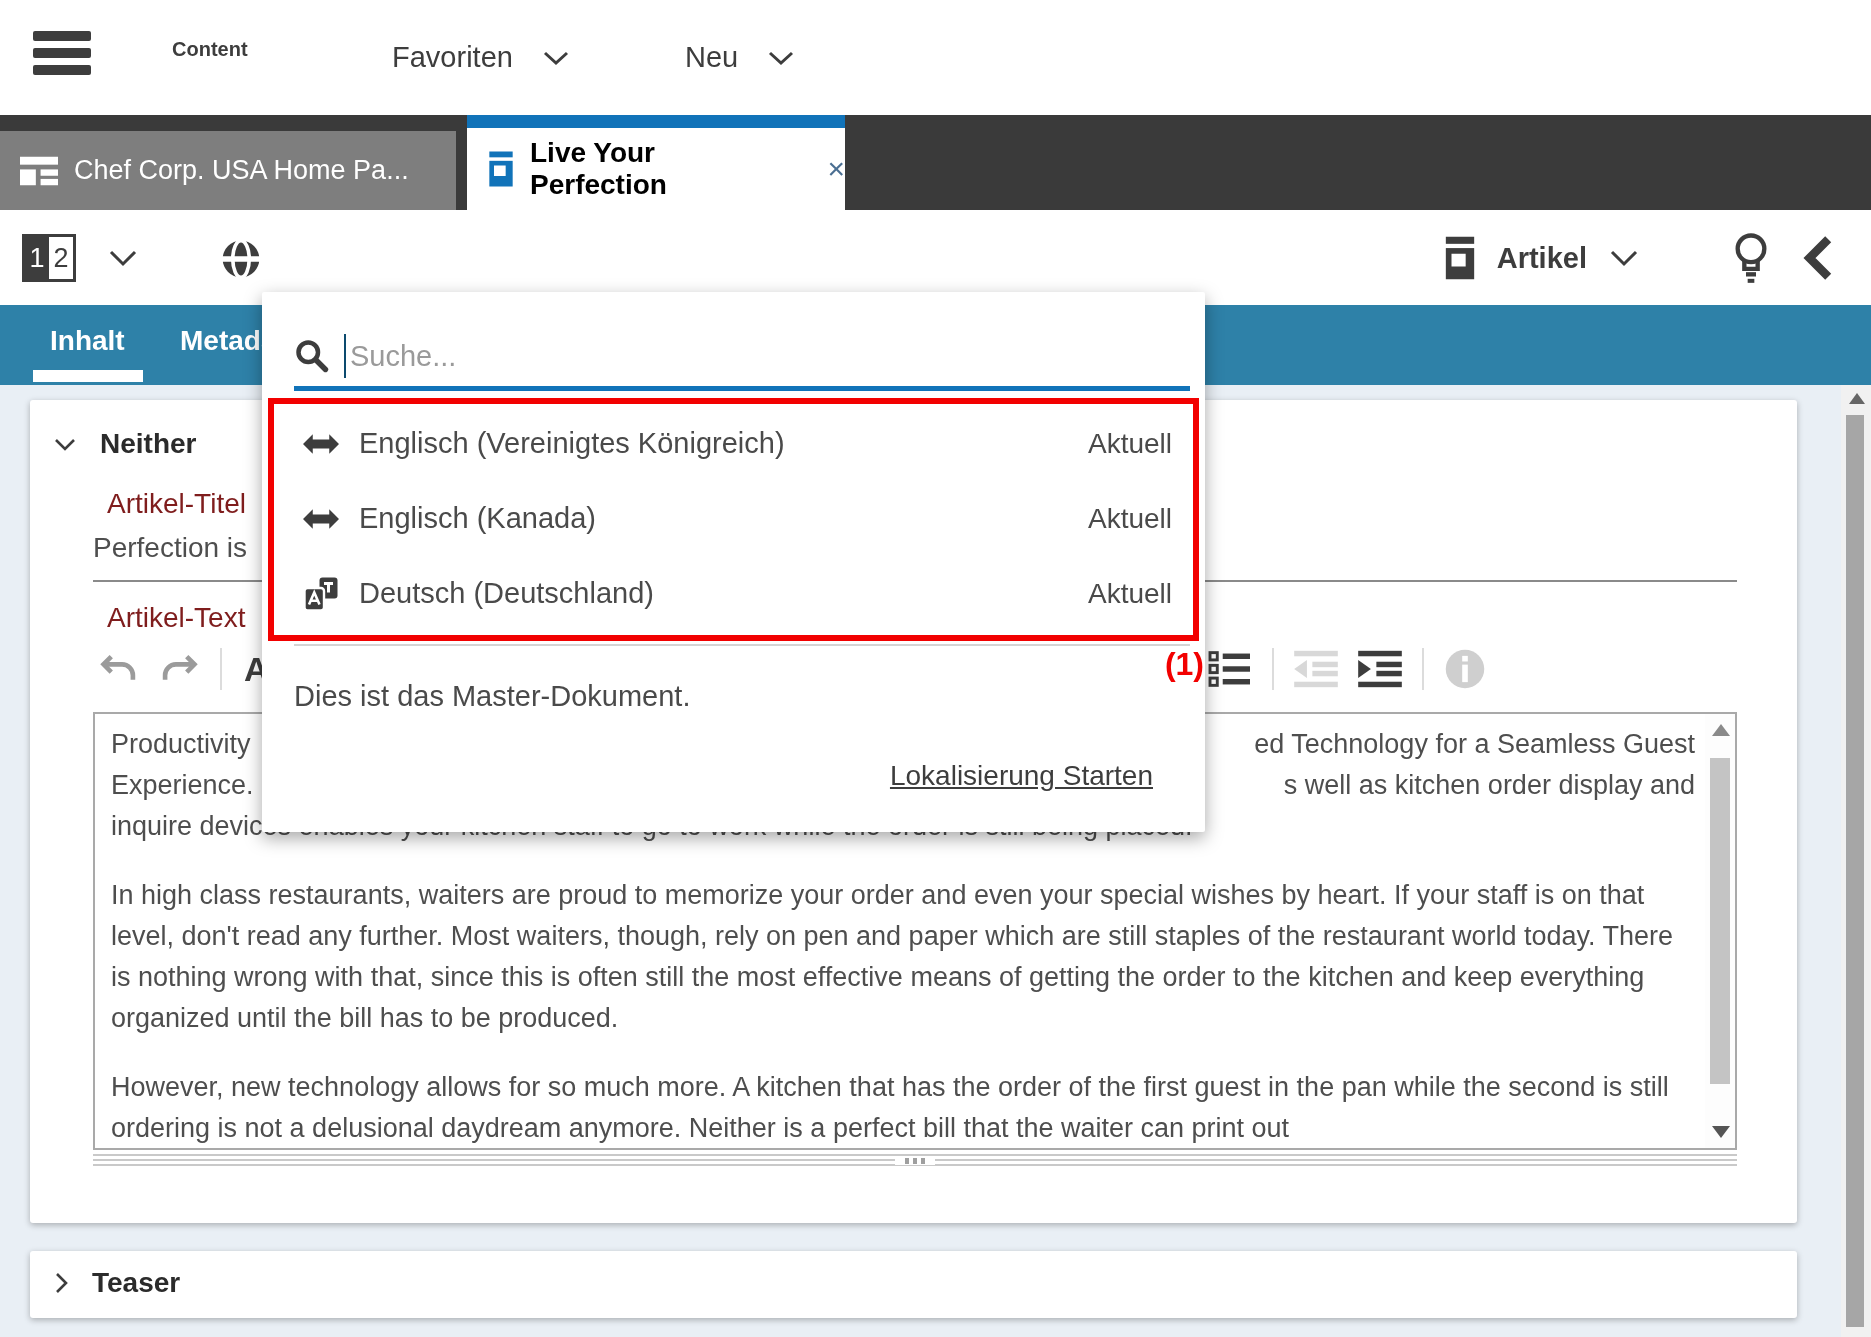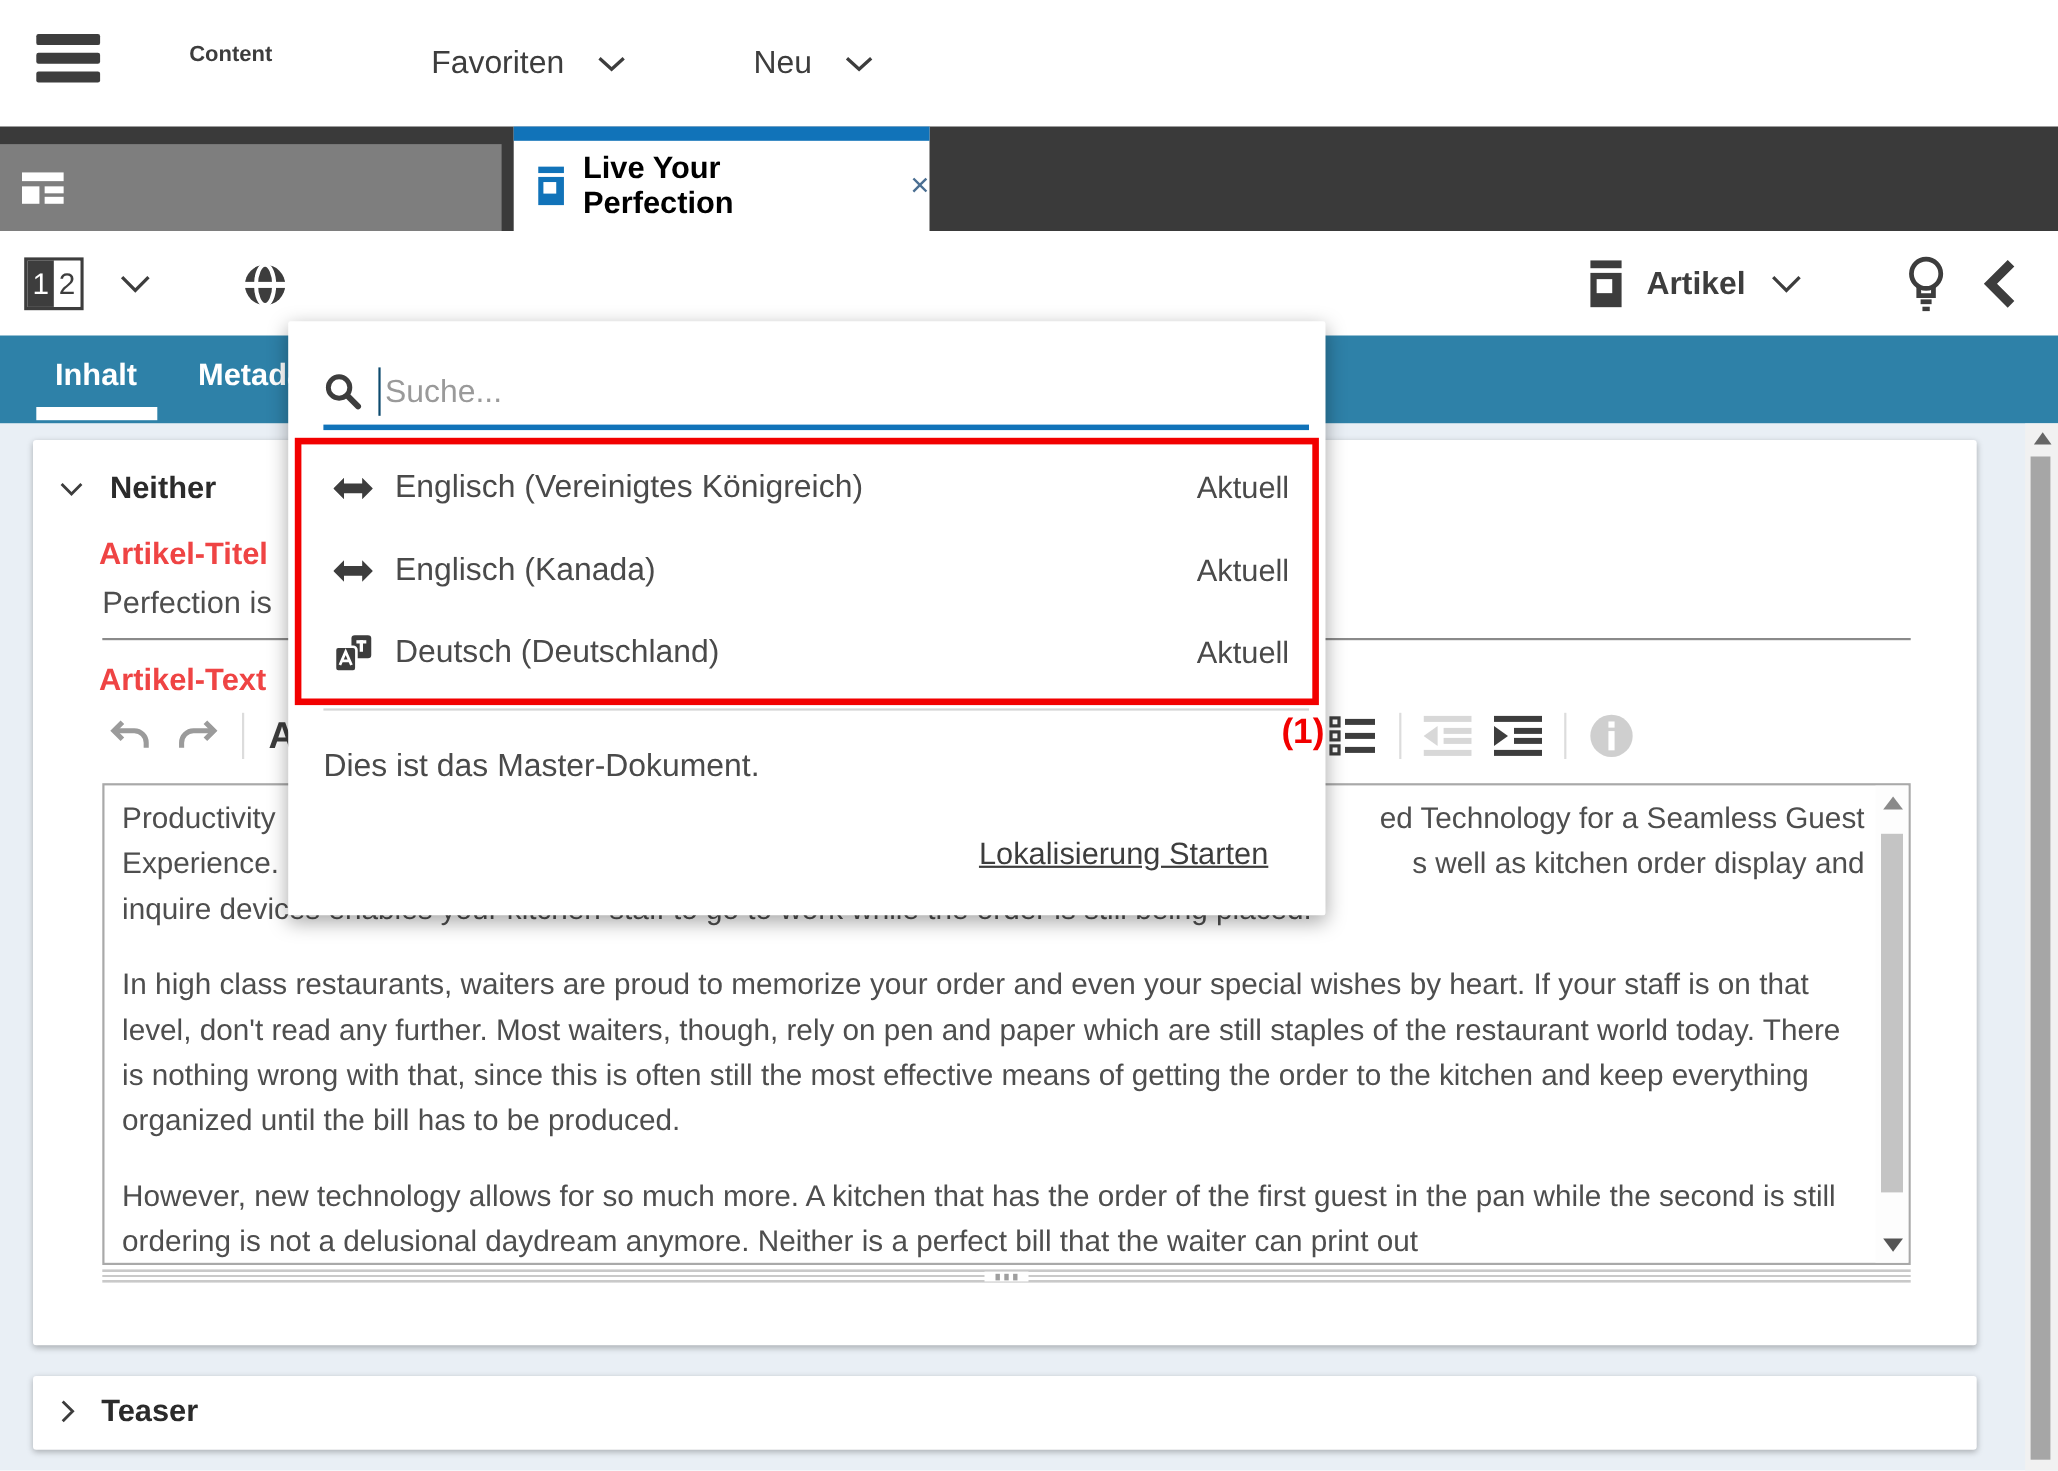--- a/index.html
+++ b/index.html
@@ -53,21 +53,21 @@
   
   .content { position:absolute; left:0; top:385px; width:1871px; height:952px; background:#e9eff5; }
   .card { position:absolute; background:#fff; border-radius:3px; box-shadow:0 2px 6px rgba(0,0,0,0.28); }
   .details-card { left:30px; top:15px; width:1767px; height:823px; }
   .teaser-card { left:30px; top:866px; width:1767px; height:67px; }
 
   .section-header { position:absolute; left:22px; top:28px; display:flex; align-items:center; gap:22px; cursor:pointer; }
   .section-title { font-size:28px; font-weight:bold; color:#2b2b2b; }
   .teaser-card .section-header { top:16px; }
 
-  .field-label { position:absolute; left:60px; font-size:28px; font-weight:bold; color:#ef4444; }
+  .field-label { position:absolute; left:77px; font-size:28px; font-weight:normal; color:#7f1d1d; }
   .lbl-titel { top:88px; }
   .lbl-text { top:202px; }
   .field-value { position:absolute; left:63px; top:132px; width:1644px; font-size:28px; color:#4e4e4e;
     border-bottom:2px solid #8a8a8a; height:50px; cursor:text; }
 
   
   .rt-toolbar { position:absolute; top:244px; height:50px; }
   .rt-left { left:70px; display:flex; align-items:center; gap:22px; }
   .rt-right { left:1178px; display:flex; align-items:center; gap:20px; }
   .rt-sep { width:2px; height:42px; background:#dcdcdc; }
@@ -153,20 +153,21 @@
   <div class="tabbar">
     <div class="tab-inactive">
       <span>
         <svg width="38" height="32" viewBox="0 0 24 20">
           <rect x="0" y="1" width="24" height="5" fill="#fff"></rect>
           <rect x="0" y="9" width="10" height="10" fill="#fff"></rect>
           <rect x="13" y="9" width="11" height="4" fill="#fff"></rect>
           <rect x="13" y="15" width="11" height="4" fill="#fff"></rect>
         </svg>
       </span>
+      <span class="tab-label">Chef Corp. USA Home Pa...</span>
     </div>
     <div class="tab-active">
       <span>
         <svg width="28" height="36" viewBox="0 0 24 30">
           <rect x="2" y="0" width="20" height="5" fill="#1173b9"></rect>
           <rect x="2" y="8" width="20" height="22" fill="#1173b9"></rect>
           <rect x="6" y="12" width="10" height="9" fill="#fff"></rect>
         </svg>
       </span>
       <span class="tab-label">Live Your Perfection</span>

